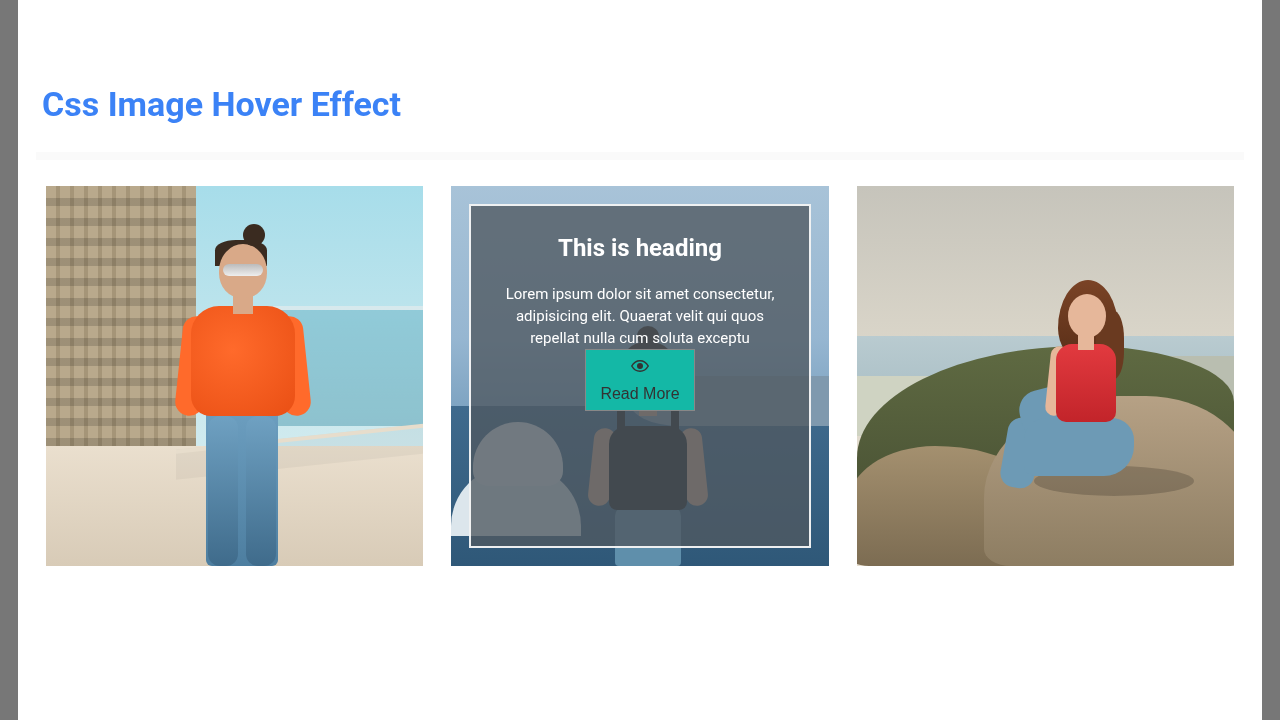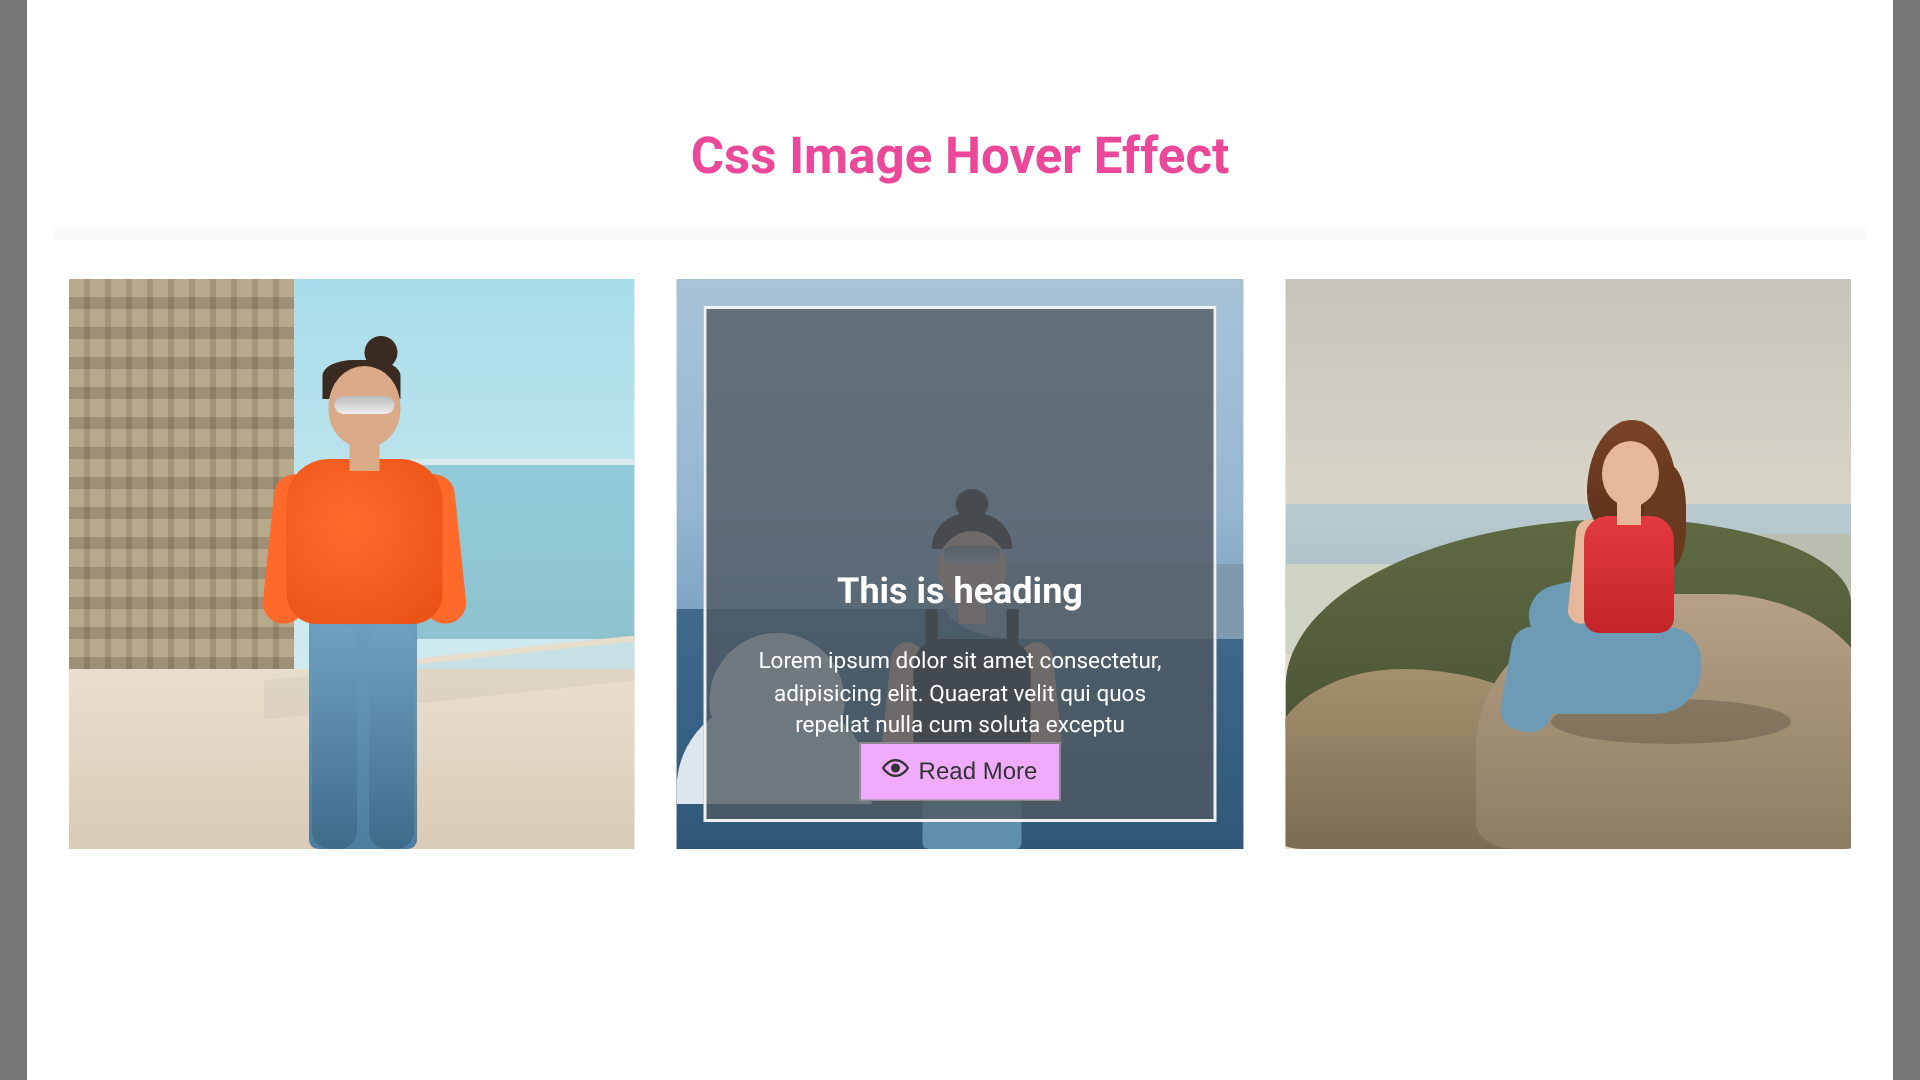--- a/index.html
+++ b/index.html
@@ -14,22 +14,21 @@
       background: #fff;
       position: absolute;
       left: 18px;
       right: 18px;
       top: 0;
       bottom: 0;
       padding: 24px 24px;
     }
     .frame-top-gap { height: 60px; }
     h1.page-title {
-      text-align: center;
-      color: #ec4899;
+      color: #3b82f6;
       font-size: 34px;
       font-weight: 700;
       margin-bottom: 28px;
     }
     .divider {
       height: 8px;
       background: #fafafa;
       margin: 0 -6px 26px;
     }
     .cards {
@@ -102,28 +101,28 @@
     .c2 .neck{position:absolute;bottom:150px;left:58px;width:18px;height:16px;background:#d9a988;}
     .c2 .head{position:absolute;bottom:162px;left:44px;width:46px;height:50px;background:#d9a988;border-radius:50%;}
     .c2 .hair{position:absolute;bottom:200px;left:40px;width:54px;height:24px;background:#2b1f16;border-radius:30px 30px 0 0;}
     .c2 .bun{position:absolute;bottom:220px;left:56px;width:22px;height:20px;background:#2b1f16;border-radius:50%;}
     .c2 .glasses{position:absolute;bottom:190px;left:48px;width:38px;height:12px;background:linear-gradient(#777,#bbb);border-radius:6px;}
     
     .overlay {
       position:absolute; inset:18px;
       background: rgba(80,88,96,.78);
       border: 2px solid rgba(255,255,255,.9);
-      display:flex; flex-direction:column; align-items:center; justify-content:flex-end;
-      padding: 12px 18px; text-align:center; color:#fff;
+      display:flex; flex-direction:column; align-items:center; justify-content:flex-start;
+      padding: 28px 18px; text-align:center; color:#fff;
     }
     .overlay h2 { font-size:24px; font-weight:700; margin-bottom:22px; }
     .overlay p { font-size:15px; line-height:1.45; }
     .btn {
-      background:#f0abfc; color:#333; border:1px solid #888; padding:7px 14px;
-      font-size:16px; display:inline-flex; align-items:center; gap:6px; cursor:pointer;
+      background:#14b8a6; color:#333; border:1px solid #888; padding:7px 14px;
+      font-size:16px; display:inline-flex; align-items:center; gap:6px; cursor:pointer;flex-direction:column;
     }
     .btn svg { width:18px; height:18px; }
 
     
     .c3 .sky{position:absolute;inset:0;background:linear-gradient(#c6c4bb,#ded9cc 50%,#e6ddce);}
     .c3 .sea{position:absolute;left:0;right:0;top:150px;height:70px;background:linear-gradient(#b9cbd0,#a9bec5);}
     .c3 .town-l{position:absolute;left:0;top:190px;width:150px;height:60px;background:#cfd3c2;border-radius:0 30px 0 0;}
     .c3 .town-r{position:absolute;right:0;top:170px;width:160px;height:50px;background:#b9beb0;border-radius:30px 0 0 0;}
     .c3 .hill{position:absolute;left:0;right:0;bottom:80px;height:140px;
       background:linear-gradient(#5f6a42,#4c5536);border-radius:60% 40% 0 0 / 80% 40% 0 0;}

